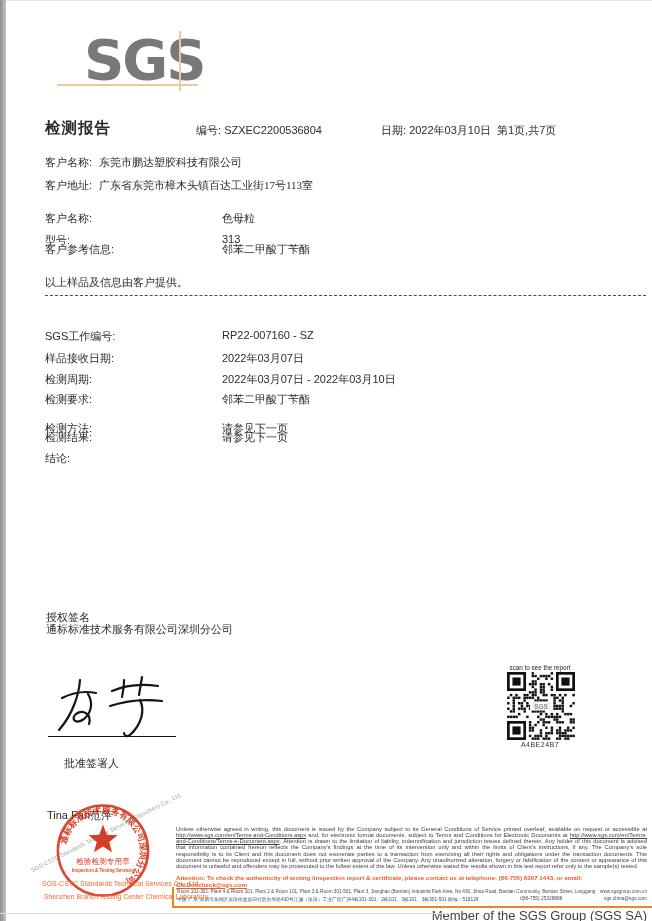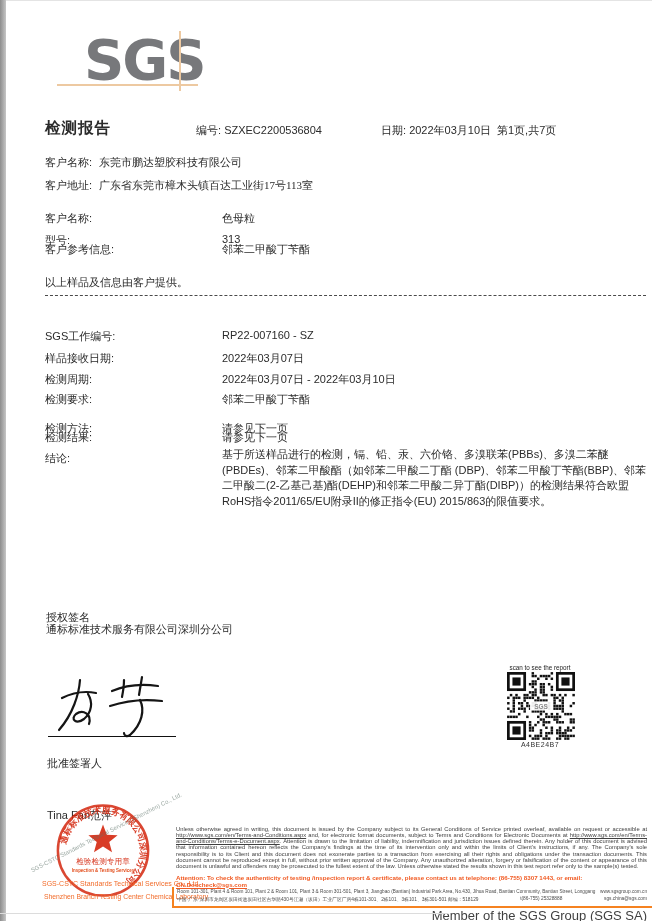--- a/index.html
+++ b/index.html
@@ -26,21 +26,21 @@
   .row .val{position:absolute;top:0;white-space:nowrap;}
   .c1{left:54px;font-family:Liberation Serif, serif;} .c2{left:177px;}
   #divider{left:45px;top:295px;width:601px;height:0;border-top:1.4px dashed #4a4a4a;}
   #conclusion-para{left:222px;top:447px;width:428px;font-size:11px;line-height:15.7px;text-align:left;}
   
   #sig-company{left:46px;top:622px;font-size:11px;}
   #sig-auth{left:46px;top:610px;font-size:11px;}
   #sig-svg{left:52px;top:674px;width:120px;height:64px;}
   #sig-line{left:48px;top:736px;width:128px;height:1.4px;background:#111;}
   #sig-name{left:47px;top:764px;font-size:11px;margin-top:44px;}
-  #sig-role{left:47px;top:756px;font-size:11px;}
+  #sig-role{left:64px;top:756px;font-size:11px;}
   
   #qr-caption{left:504px;top:664px;width:72px;font-size:6.3px;text-align:center;color:#222;}
   #qr-svg{left:507px;top:672px;width:68px;height:68px;}
   #qr-code-text{left:504px;top:741px;width:72px;font-size:7px;letter-spacing:.5px;text-align:center;color:#333;}
   
   #stamp-svg{left:55px;top:801px;width:96px;height:99px;}
   #stamp-diag{left:30px;top:868px;width:175px;font-size:6px;color:rgba(96,117,106,.62);
               transform:rotate(-27deg);transform-origin:0 0;white-space:nowrap;}
   #orange-co1{left:42px;top:880px;font-size:7px;color:#f26c2a;white-space:nowrap;}
   #orange-co2{left:44px;top:893px;font-size:6.8px;color:#f26c2a;white-space:nowrap;}
@@ -132,21 +132,20 @@
     <span class="lbl">检测方法:</span>
     <span class="val c2">请参见下一页</span>
   </div>
   <div class="abs row" style="top:430px">
     <span class="lbl">检测结果:</span>
     <span class="val c2">请参见下一页</span>
   </div>
   <div class="abs row" style="top:451px">
     <span class="lbl">结论:</span>
   </div>
-  <div id="conclusion-para" class="abs">基于所送样品进行的检测，镉、铅、汞、六价铬、多溴联苯(PBBs)、多溴二苯醚(PBDEs)、邻苯二甲酸酯（如邻苯二甲酸二丁酯 (DBP)、邻苯二甲酸丁苄酯(BBP)、邻苯二甲酸二(2-乙基己基)酯(DEHP)和邻苯二甲酸二异丁酯(DIBP)）的检测结果符合欧盟RoHS指令2011/65/EU附录II的修正指令(EU) 2015/863的限值要求。</div>
 
   <div id="sig-company" class="abs nowrap">通标标准技术服务有限公司深圳分公司</div>
   <div id="sig-auth" class="abs nowrap">授权签名</div>
   <svg id="sig-svg" class="abs" viewBox="0 0 120 64">
     <g fill="none" stroke="#151515" stroke-width="2.2" stroke-linecap="round" stroke-linejoin="round">
       <path d="M10 24 C22 18 34 17 44 19"></path>
       <path d="M28 6 C27 20 21 40 7 56"></path>
       <path d="M36 20 C41 28 40 38 32 45 C24 51 18 45 24 40 C31 35 40 40 37 50"></path>
       <path d="M60 17 C74 11 92 10 106 12"></path>
       <path d="M72 6 C72 12 71 18 70 23"></path>

